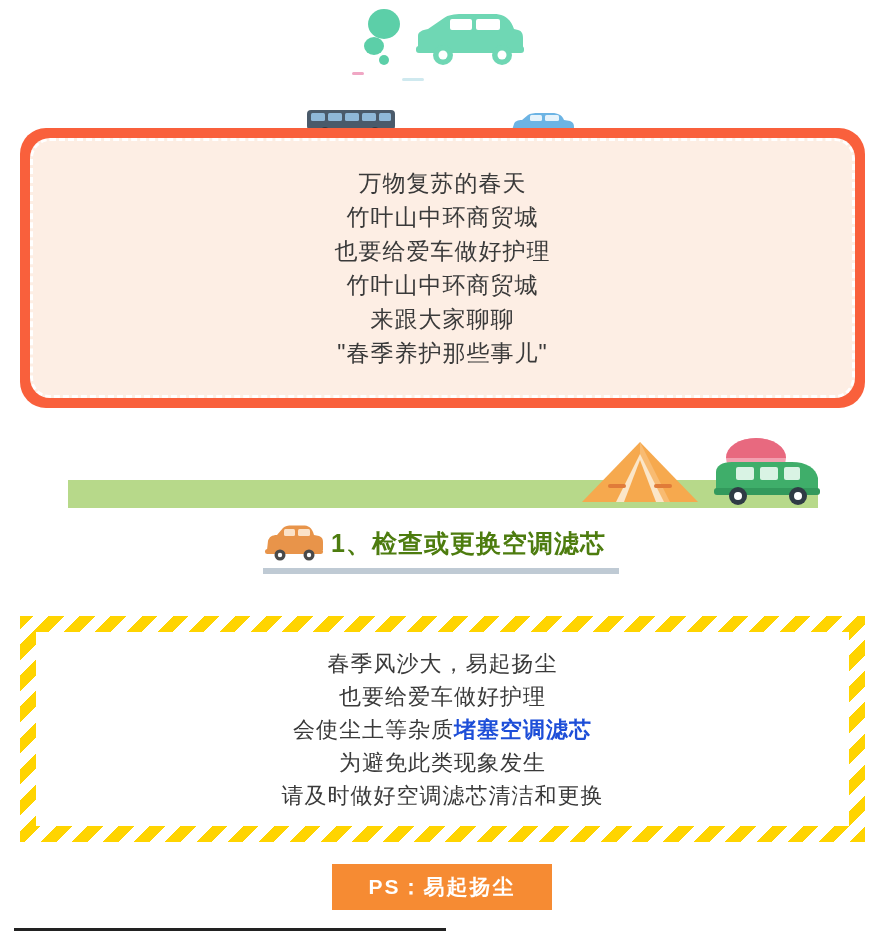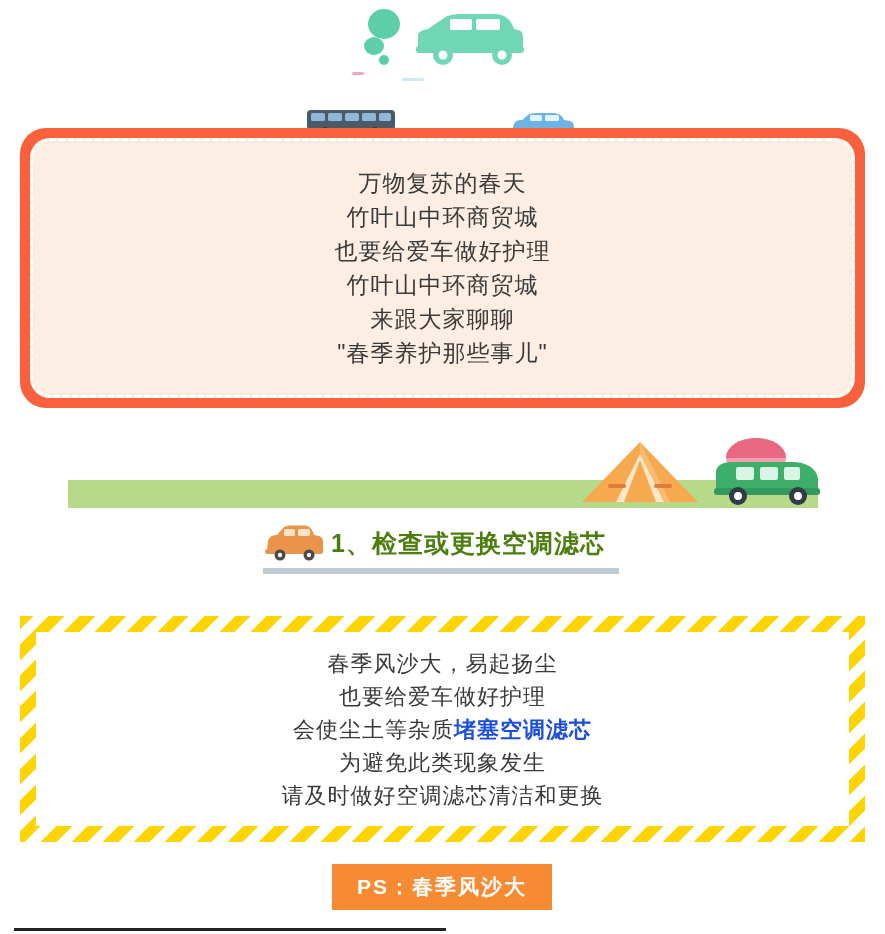--- a/index.html
+++ b/index.html
@@ -350,15 +350,15 @@
 <div class="stripe-wrap">
   <div class="stripe-inner">
     <div class="body-line">春季风沙大，易起扬尘</div>
     <div class="body-line">也要给爱车做好护理</div>
     <div class="body-line"><span>会使尘土等杂质</span><b>堵塞空调滤芯</b></div>
     <div class="body-line">为避免此类现象发生</div>
     <div class="body-line">请及时做好空调滤芯清洁和更换</div>
   </div>
 </div>
 
-<div class="ps-btn">PS：春季风沙大</div>
+<div class="ps-btn">PS：易起扬尘</div>
 
 <div class="bottom-rule"></div>
 
 </body></html>

